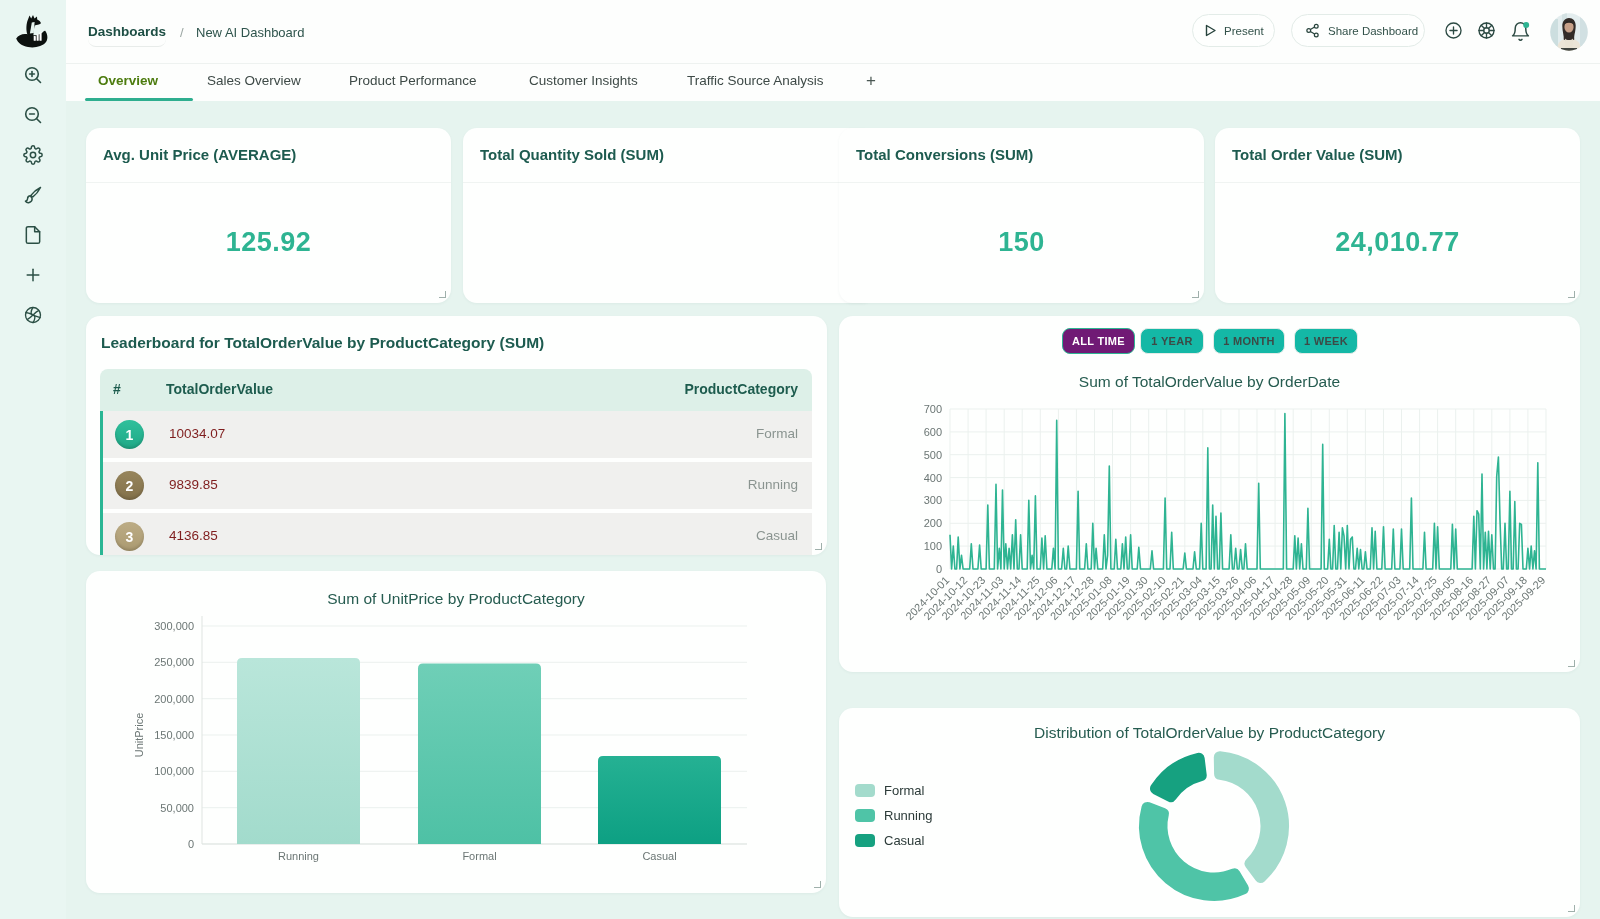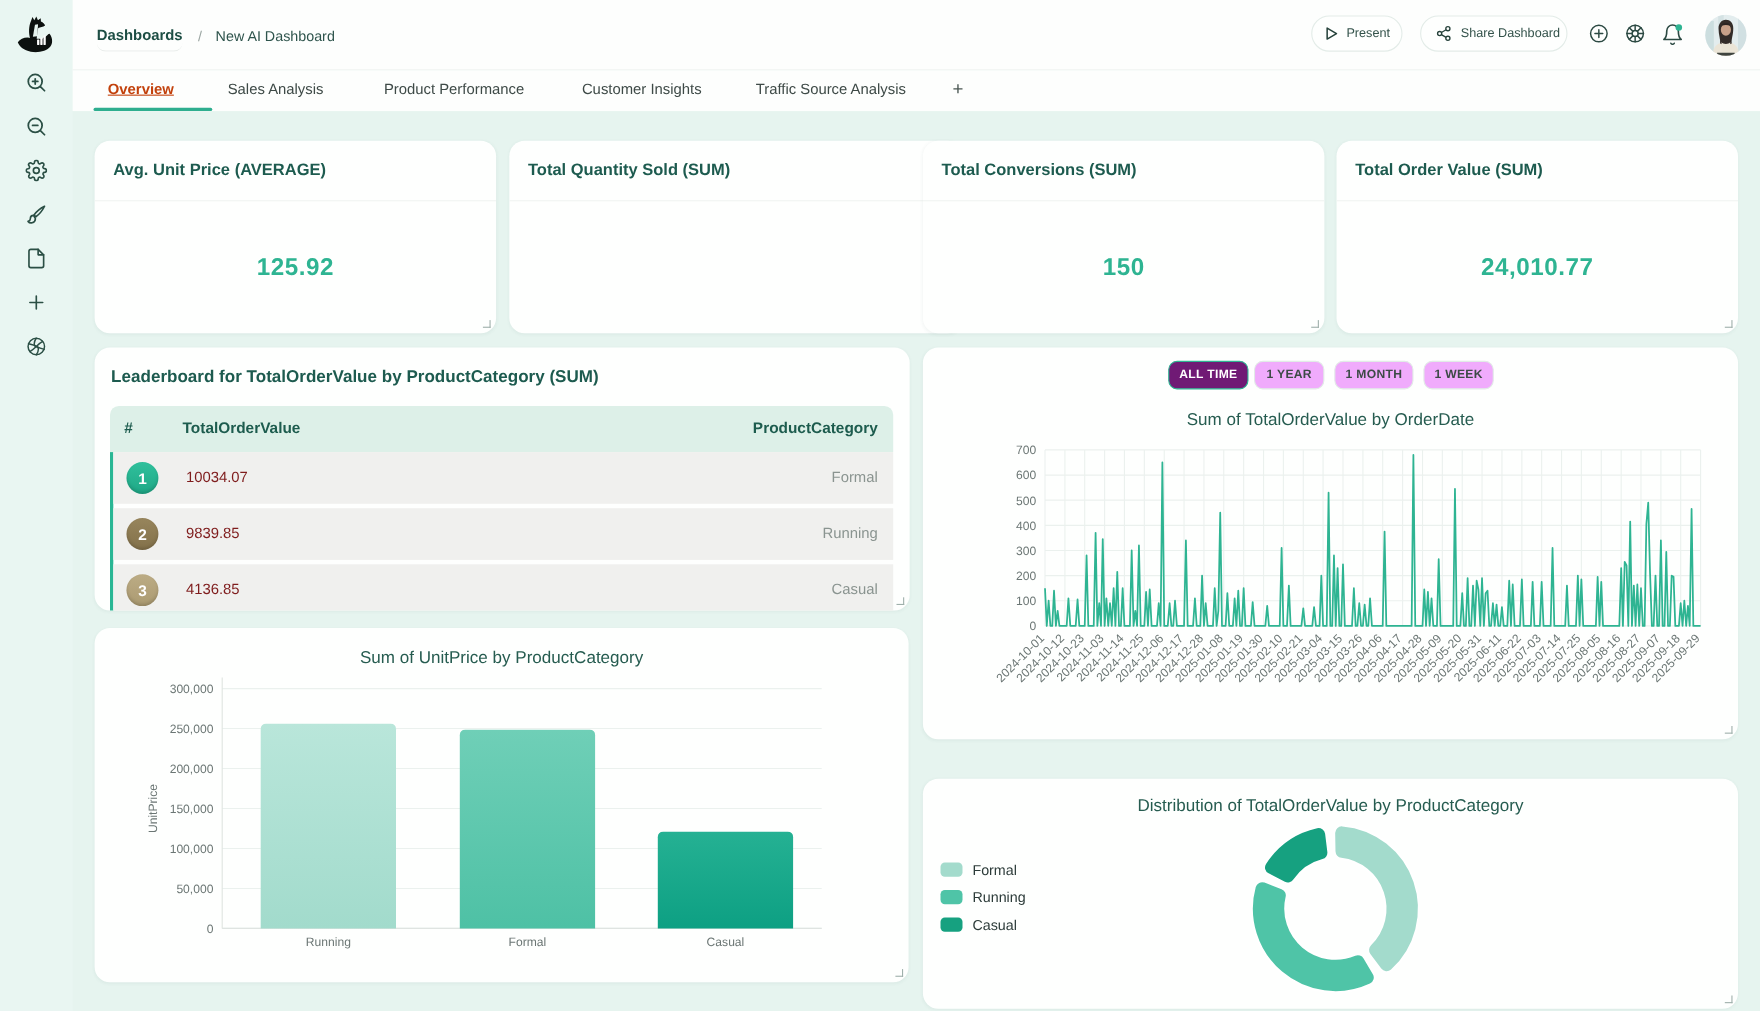--- a/index.html
+++ b/index.html
@@ -6,49 +6,49 @@
 html,body { width:1600px; height:919px; overflow:hidden; font-family:"Liberation Sans", sans-serif; background:#e6f4ef; }
 .abs { position:absolute; }
 #root { position:relative; width:1600px; height:919px; }
 
 #sidebar { left:0; top:0; width:66px; height:919px; background:#e9f6f2; }
 .sicon { position:absolute; left:23px; width:20px; height:20px; color:#2b4f45; }
 
 #header { left:66px; top:0; width:1534px; height:64px; background:#fdfefd; border-bottom:1px solid #eef2f0; }
 #tabbar { left:66px; top:64px; width:1534px; height:37px; background:#fdfefd; }
 .tab { position:absolute; top:0; height:37px; line-height:34px; font-size:13.5px; color:#3e4a47; }
-.tab.active { color:#c2410c; font-weight:bold;text-decoration:underline; }
+.tab.active { color:#4d7c0f; font-weight:bold; }
 #tabline { position:absolute; left:19px; top:34px; width:108px; height:3px; background:#2eae8f; border-radius:2px; }
 
 #bc1 { left:88px; top:24px; font-size:13.5px; font-weight:bold; color:#1d4e44; padding-bottom:7px; border-bottom:1px solid #e8ecea; border-radius:0 0 8px 8px;}
 #bcsep { left:180px; top:25px; font-size:13px; color:#9aa5a1; }
 #bc2 { left:196px; top:25px; font-size:13px; color:#2e544c; }
 
 .pill { position:absolute; top:14px; height:33px; border:1px solid #e3ece8; border-radius:17px; background:#fefffe; display:flex; align-items:center; font-size:11.5px; color:#33524a; white-space:nowrap; }
 .hicon { position:absolute; top:21px; width:19px; height:19px; color:#2c4a43; }
 
 .card { position:absolute; background:#fefffe; border-radius:14px; box-shadow:0 1px 3px rgba(30,80,70,0.05); overflow:hidden; }
 .ctitle { color:#1d5b4f; font-weight:bold; font-size:15px; }
 .resizer { position:absolute; right:5px; bottom:5px; width:7px; height:7px; border-right:1.5px solid #9fb0ab; border-bottom:1.5px solid #9fb0ab; }
 .kpihead { position:absolute; left:0; top:0; width:100%; height:55px; border-bottom:1px solid #f0f4f2; }
 .kpihead span { position:absolute; left:17px; top:18px; }
-.kpinum { position:absolute; left:0; top:55px; width:100%; height:119px; display:flex; align-items:center; justify-content:center; font-size:22px; font-weight:bold; color:#2eb492; letter-spacing:0.5px; }
+.kpinum { position:absolute; left:0; top:55px; width:100%; height:119px; display:flex; align-items:center; justify-content:center; font-size:27px; font-weight:bold; color:#2eb492; letter-spacing:0.5px; }
 
 #lb-table { position:absolute; left:14px; top:53px; width:712px; }
 .lb-head { height:42px; background:#ddf0e8; border-radius:8px 8px 0 0; position:relative; font-size:14px; font-weight:bold; color:#1d5c4e; }
 .lb-body { border-left:3.5px solid #2ab694; }
 .lb-row { height:47px; background:#f0f0ee; margin-bottom:4px; position:relative; font-size:13.5px; }
 .rankc { position:absolute; left:12px; top:9px; width:29px; height:29px; border-radius:50%; color:#fff; font-size:14px; font-weight:bold; display:flex; align-items:center; justify-content:center; box-shadow:inset 0 -2px 3px rgba(0,0,0,0.15); }
 .lb-val { position:absolute; left:66px; top:15px; color:#7f1d1d; }
 .lb-cat { position:absolute; right:14px; top:15px; color:#8a9490; }
 
 .axlbl { fill:#6b7674; font-size:11px; font-family:"Liberation Sans",sans-serif; }
 .grid { stroke:#ebf1ee; stroke-width:1; }
 
-.tbtn { position:absolute; top:0; height:26px; border-radius:8px; border:1px solid #e2ebe7; background:#f0abfc; color:#3c4a46; font-size:11px; font-weight:bold; display:flex; align-items:center; justify-content:center; letter-spacing:0.3px; }
+.tbtn { position:absolute; top:0; height:26px; border-radius:8px; border:1px solid #e2ebe7; background:#14b8a6; color:#3c4a46; font-size:11px; font-weight:bold; display:flex; align-items:center; justify-content:center; letter-spacing:0.3px; }
 .tbtn.on { background:#701a75; border-color:#2eb492; color:#fff; }
 
 .lgd { position:absolute; left:16px; font-size:13px; color:#2c3b39; }
 .lgd .sw { position:absolute; left:0; top:0; width:20px; height:13px; border-radius:4px; }
 .lgd span { position:absolute; left:29px; top:-1px; }
 </style>
 </head>
 <body>
 <div id="root">
   <div class="abs" id="sidebar"></div>
@@ -149,21 +149,21 @@
       <path d="M7 38 C7 28.5 12 25.5 19 25.5 C26 25.5 31 28.5 31 38 Z" fill="#ebe5d7"></path>
       <path d="M19 5 C14.7 5 12.3 8.8 12.3 13 C12.3 18.6 14.2 23 13.7 26.5 L16 27.5 L22 27.5 L24.3 26.5 C23.8 22.2 25.7 19.2 25.7 12.6 C25.7 8 22.9 5 19 5 Z" fill="#332c28"></path>
       <ellipse cx="19" cy="14" rx="4.6" ry="5.6" fill="#c7a088"></ellipse>
       <path d="M14.4 13 C14.4 9.5 16 8 19 8 C22 8 23.6 9.5 23.6 13 C23.6 10.8 22 9.8 19 9.8 C16 9.8 14.4 10.8 14.4 13 Z" fill="#2b2522"></path>
       <path d="M15 25.5 C16.5 27.5 21.5 27.5 23 25.5 L22.5 38 L15.5 38 Z" fill="#e9e3d4"></path>
       <path d="M11 35 L27 35 L27 38 L11 38 Z" fill="#3f443f"></path>
     </g>
   </svg>
   <div class="abs" id="tabbar">
     <span class="tab active" style="left:32px;">Overview</span>
-    <span class="tab" style="left:141px;">Sales Analysis</span>
+    <span class="tab" style="left:141px;">Sales Overview</span>
     <span class="tab" style="left:283px;">Product Performance</span>
     <span class="tab" style="left:463px;">Customer Insights</span>
     <span class="tab" style="left:621px;">Traffic Source Analysis</span>
     <span class="tab" style="left:800px; font-size:17px; color:#4a5753;">+</span>
     <div id="tabline"></div>
   </div>
   <div class="abs" id="bc1">Dashboards</div>
   <div class="abs" id="bcsep">/</div>
   <div class="abs" id="bc2">New AI Dashboard</div>
 

